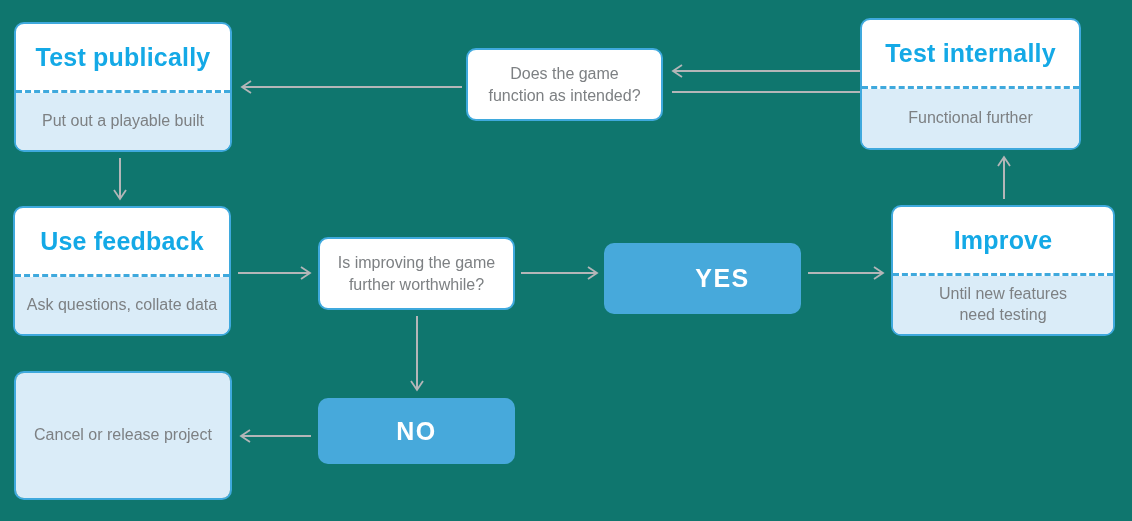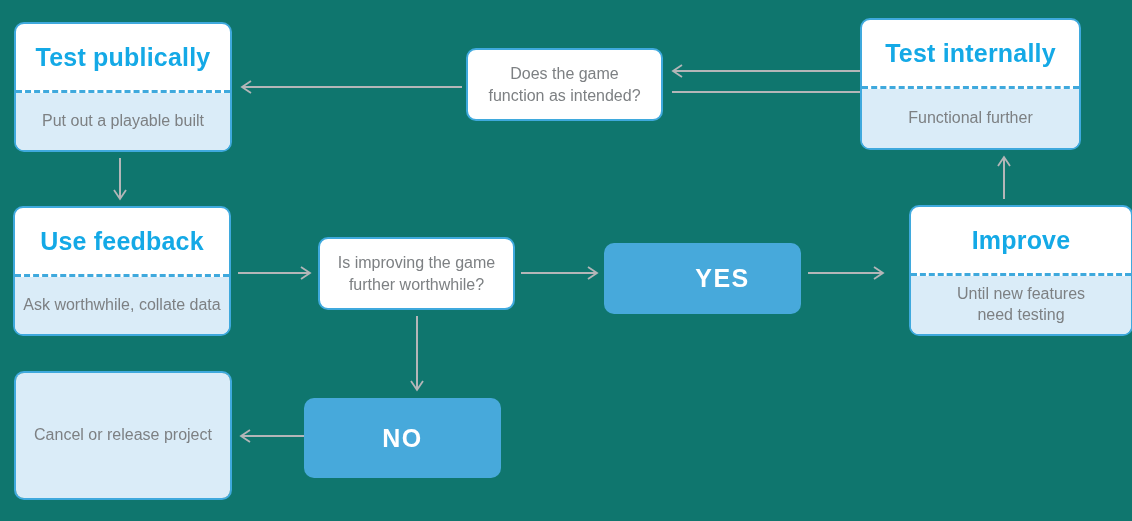--- a/index.html
+++ b/index.html
@@ -107,37 +107,37 @@
     <div>Does the game<br>function as intended?</div>
   </div>
 
   <div class="card" style="left:860px;top:18px;width:221px;height:132px;">
     <div class="card-title">Test internally</div>
     <div class="card-sub">Functional further</div>
   </div>
 
   <div class="card" style="left:13px;top:206px;">
     <div class="card-title">Use feedback</div>
-    <div class="card-sub">Ask worthwhile, collate data</div>
+    <div class="card-sub">Ask questions, collate data</div>
   </div>
 
   <div class="question" style="left:318px;top:237px;width:197px;height:73px;">
     <div>Is improving the game<br>further worthwhile?</div>
   </div>
 
   <div class="decision" style="left:604px;top:243px;width:197px;height:71px;padding-left:40px;">
     <span>YES</span>
   </div>
 
-  <div class="card" style="left:891px;top:205px;width:224px;height:131px;margin-left:18px;">
+  <div class="card" style="left:891px;top:205px;width:224px;height:131px;">
     <div class="card-title">Improve</div>
     <div class="card-sub">Until new features<br>need testing</div>
   </div>
 
   <div class="card" style="left:14px;top:371px;height:129px;">
     <div class="card-sub">Cancel or release project</div>
   </div>
 
-  <div class="decision" style="left:304px;top:398px;width:197px;height:80px;">
+  <div class="decision" style="left:318px;top:398px;width:197px;height:66px;">
     <span>NO</span>
   </div>
 
 </div>
 
 </body></html>

